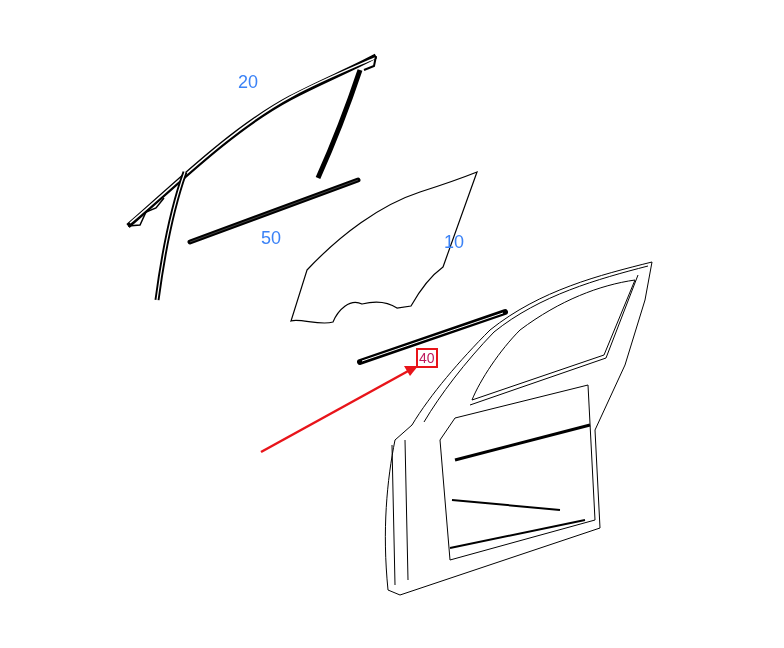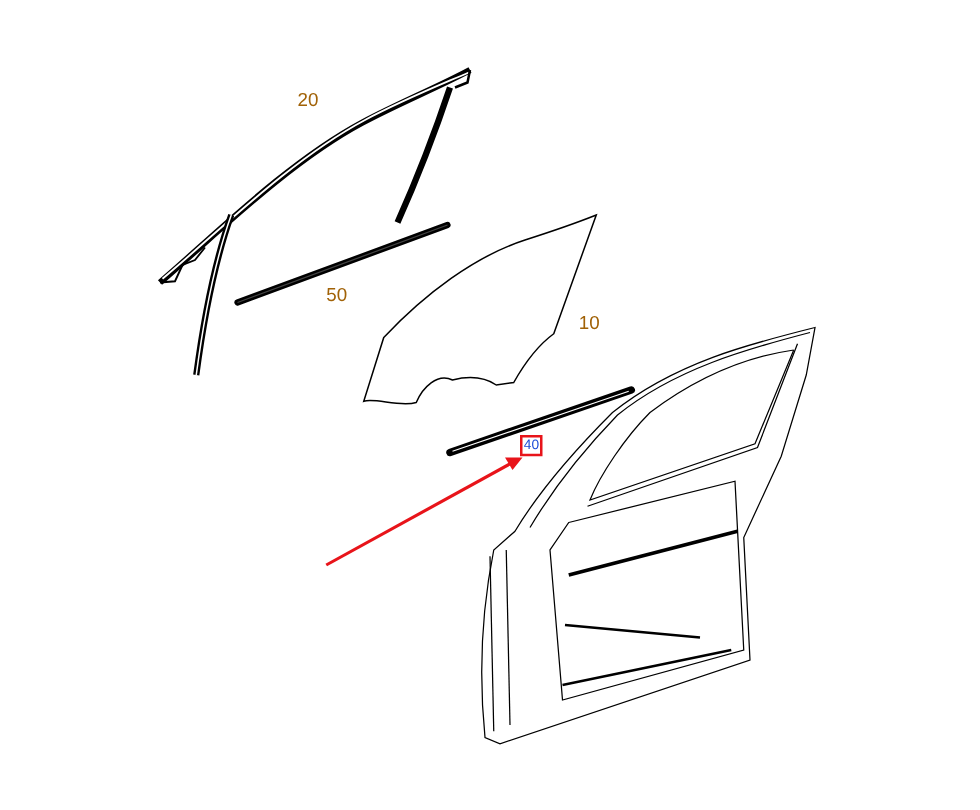--- a/index.html
+++ b/index.html
@@ -1,21 +1,21 @@
 <!DOCTYPE html>
 <html><head>
 <meta charset="utf-8">
 <style>
   html, body { margin: 0; padding: 0; background: #ffffff; }
   body { width: 784px; height: 648px; position: relative; overflow: hidden;
          font-family: "Liberation Sans", sans-serif; }
   #canvas { position: absolute; left: 0; top: 0; width: 784px; height: 648px; }
-  .label { position: absolute; font-size: 15px; color: #a16207; line-height: 1; }
+  .label { position: absolute; font-size: 18px; color: #3b82f6; line-height: 1; }
   .callout-box { position: absolute; border: 2px solid #e8141a; background: #fff;
-                 font-size: 11px; color: #1d4ed8; line-height: 1; padding: 1px 1px; }
+                 font-size: 14px; color: #be185d; line-height: 1; padding: 1px 1px; }
 </style>
 </head>
 <body>
 
 <svg id="canvas" viewBox="0 0 784 648" xmlns="http://www.w3.org/2000/svg">
 
   <g fill="none" stroke="#000">
     <path d="M128,226 C170,190 230,130 290,98 C320,82 350,70 376,56" stroke-width="5"></path>
     <path d="M130,223 C172,188 232,128 292,96 C322,80 352,68 375,58" stroke="#fff" stroke-width="1.5"></path>
     <path d="M376,56 L374,66 L364,70" stroke-width="2"></path>
@@ -58,14 +58,14 @@
   </g>
 
   <g>
     <line x1="261" y1="452" x2="410" y2="370" stroke="#e8141a" stroke-width="2.5"></line>
     <polygon points="418,366 404,366 410,376" fill="#e8141a"></polygon>
   </g>
 </svg>
 
 <span class="label" style="left:238px; top:73px;">20</span>
 <span class="label" style="left:261px; top:229px;">50</span>
-<span class="label" style="left:463px; top:233px;margin-top:18px;">10</span>
+<span class="label" style="left:444px; top:233px;">10</span>
 <span class="callout-box" style="left:416px; top:348px;">40</span>
 
 </body></html>

